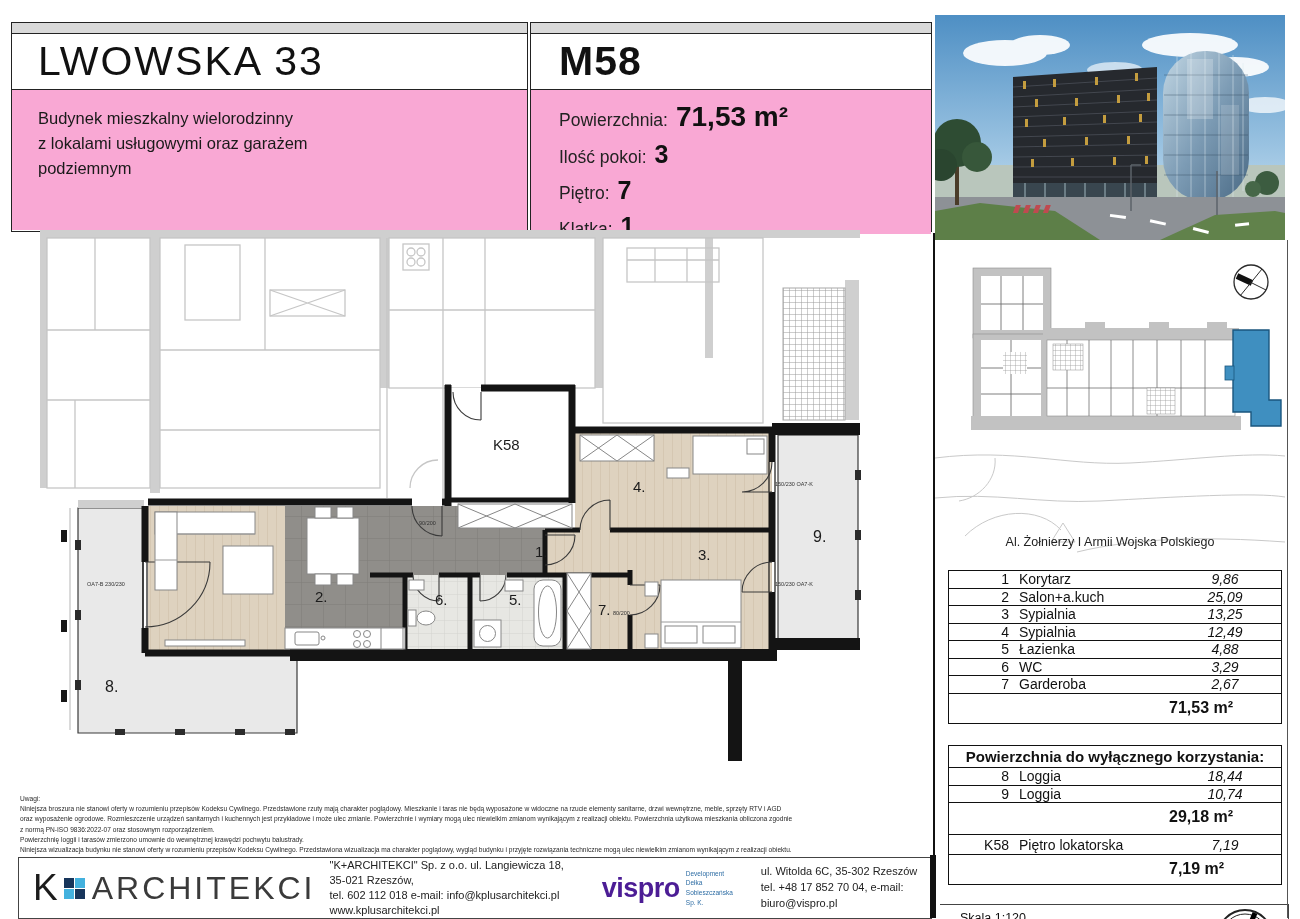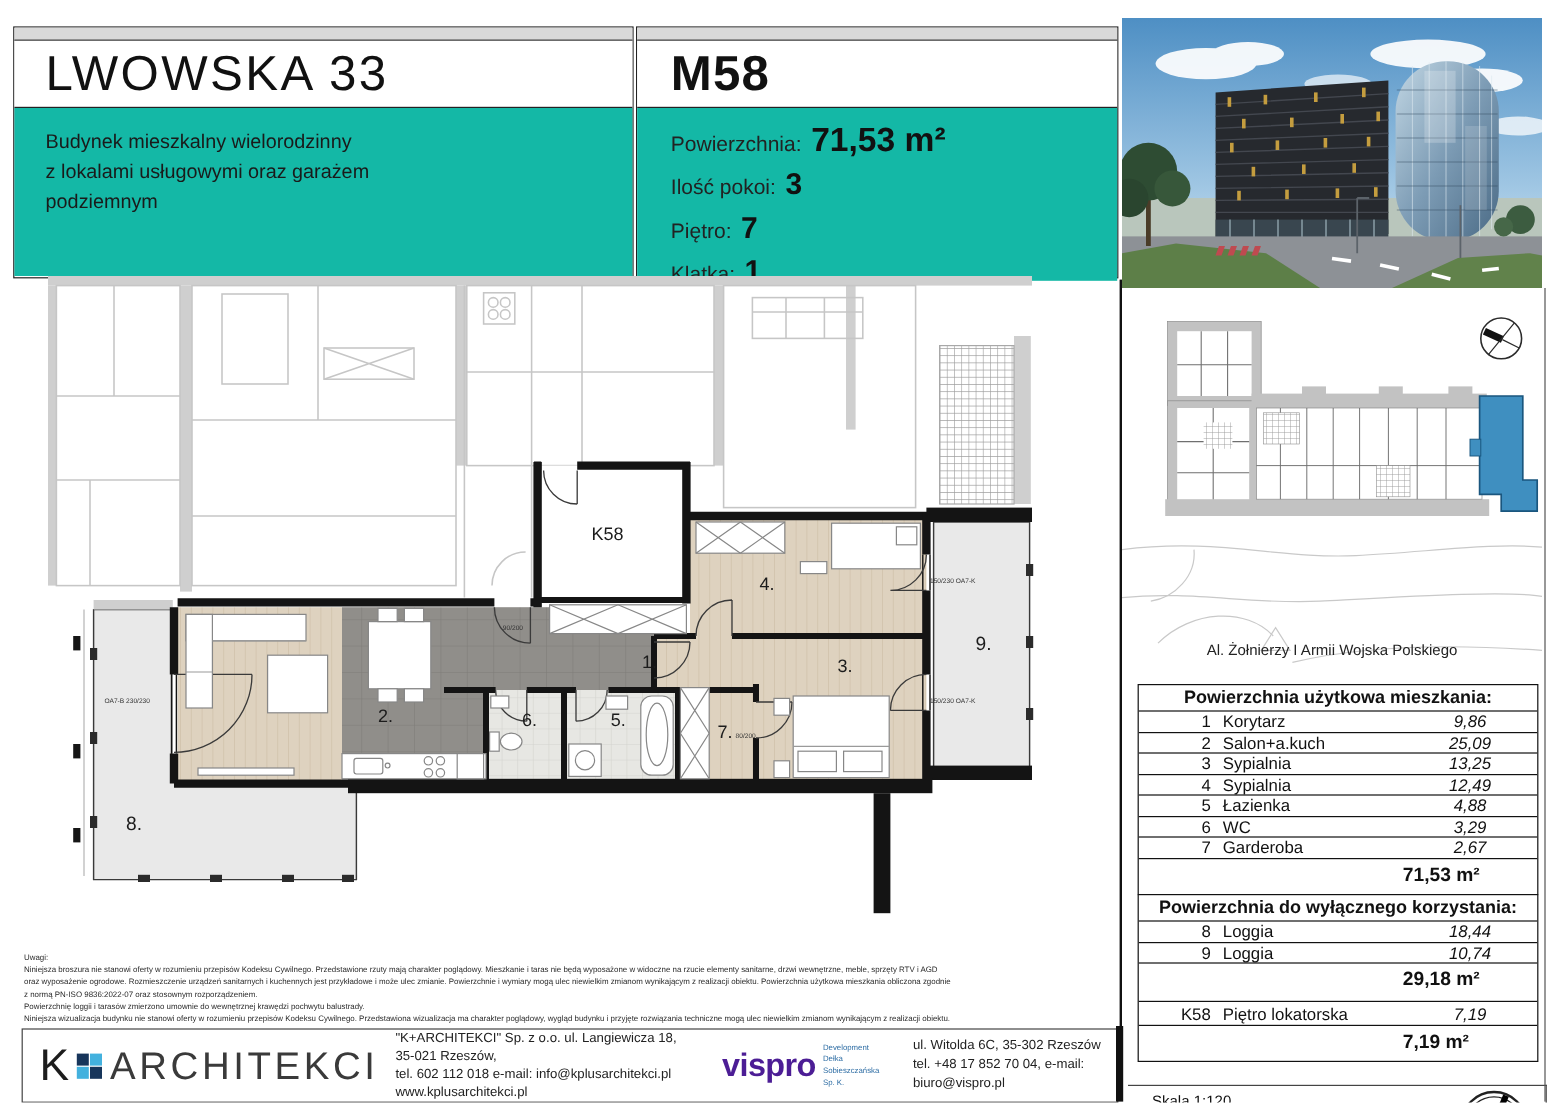--- a/index.html
+++ b/index.html
@@ -2,21 +2,21 @@
 <html><head>
 <meta charset="utf-8">
 <style>
   html,body{margin:0;padding:0;background:#fff;}
   .page{position:relative;width:1300px;height:919px;background:#fff;font-family:"Liberation Sans",sans-serif;color:#111;overflow:hidden;}
   .abs{position:absolute;}
   
   .hbox{border:1px solid #222;background:#fff;}
   .hstrip{height:10px;background:#d9d9d9;border-bottom:1px solid #222;}
   .htitle{height:55px;background:#fff;border-bottom:1px solid #222;display:flex;align-items:center;}
-  .hbody{background:#14b8a6;height:140px;}
+  .hbody{background:#f9a8d4;height:140px;}
   .project-title{font-size:41px;letter-spacing:2px;font-weight:400;padding-left:26px;}
   .unit-id{font-size:41px;font-weight:800;padding-left:28px;letter-spacing:1px;}
   .desc{padding:16px 0 0 26px;font-size:16.5px;line-height:1.5;color:#1a1a1a;}
   .spec-row{display:flex;align-items:baseline;padding-left:28px;margin-top:7px;}
   .spec-label{font-size:17.5px;color:#222;margin-right:8px;}
   .spec-value{font-size:25px;font-weight:800;}
   .spec-value.big{font-size:28px;}
   
   .rtable{position:absolute;left:948px;width:332px;border:1.5px solid #111;background:#fff;}
   .rtable .thead{font-weight:700;font-size:15px;text-align:center;padding:2px 0;border-bottom:1.5px solid #111;}
@@ -446,21 +446,20 @@
         <path d="M30,296 C58,268 104,266 126,290"></path>
         <path d="M116,302 L128,283 L140,302 Z"></path>
         <path d="M142,312 C200,298 268,296 350,302"></path>
         <path d="M60,218 C62,240 44,258 24,261"></path>
       </g>
       <text x="175" y="306" text-anchor="middle" font-size="12.5" fill="#222">Al. Żołnierzy I Armii Wojska Polskiego</text>
     </svg>
   </div>
 
   <div class="rtable" style="top:570px;">
-    <div class="thead">Powierzchnia użytkowa mieszkania:</div>
     <div class="trow">
         <span class="c-num">1</span>
         <span class="c-name">Korytarz</span>
         <span class="c-val">9,86</span>
       </div>
     <div class="trow">
         <span class="c-num">2</span>
         <span class="c-name">Salon+a.kuch</span>
         <span class="c-val">25,09</span>
       </div>

